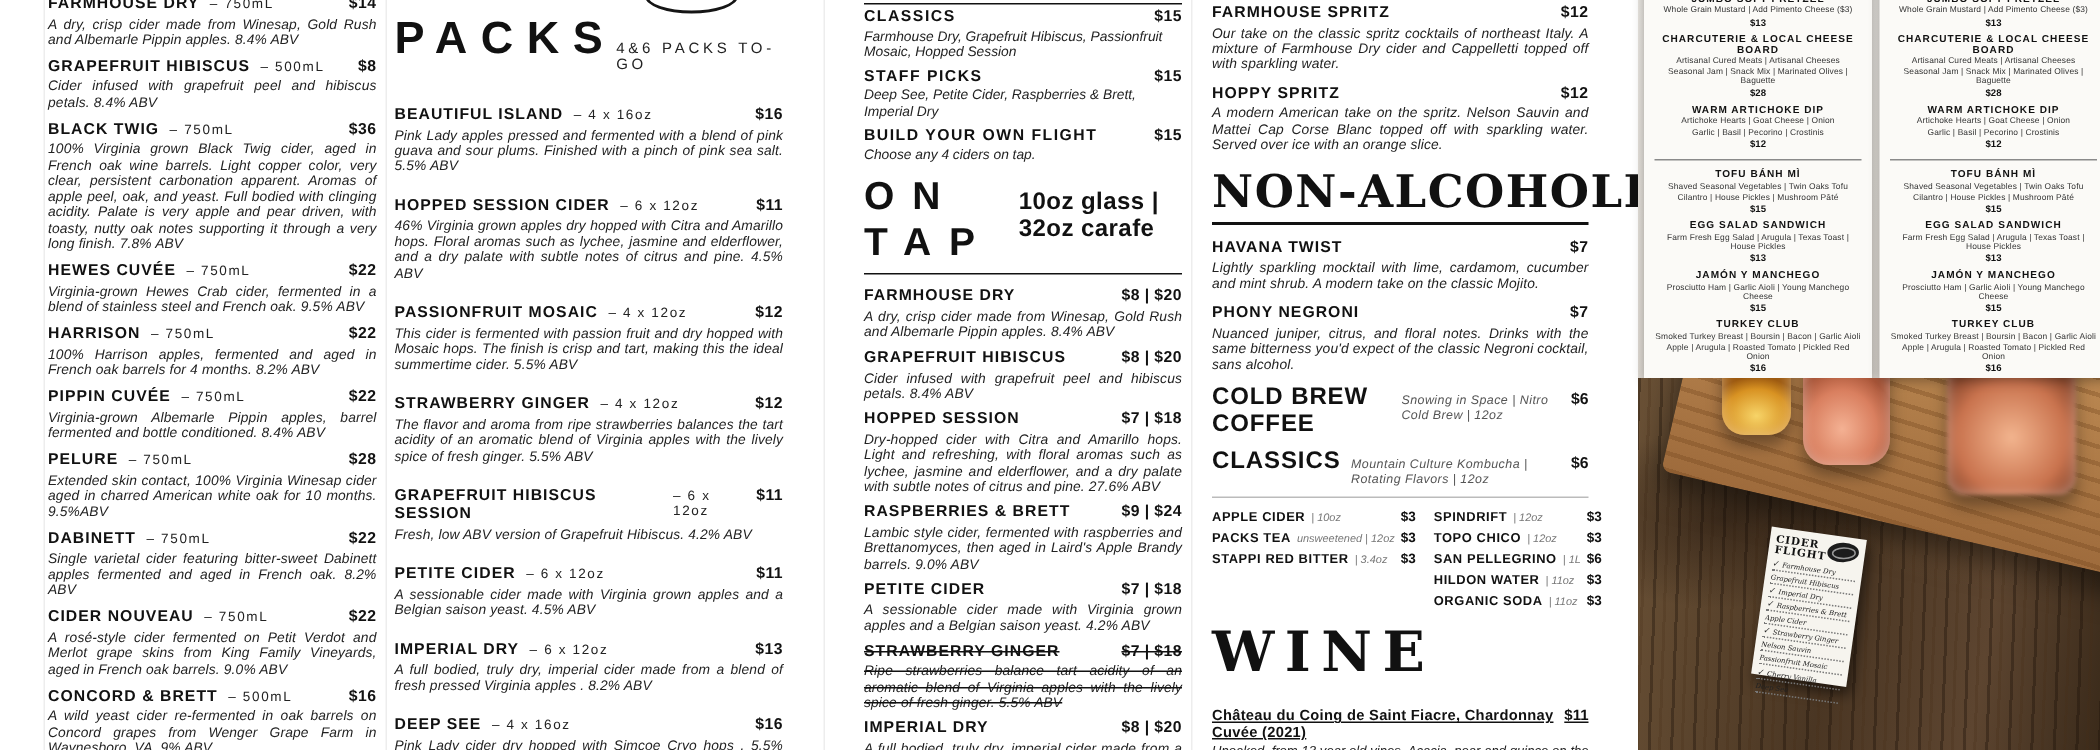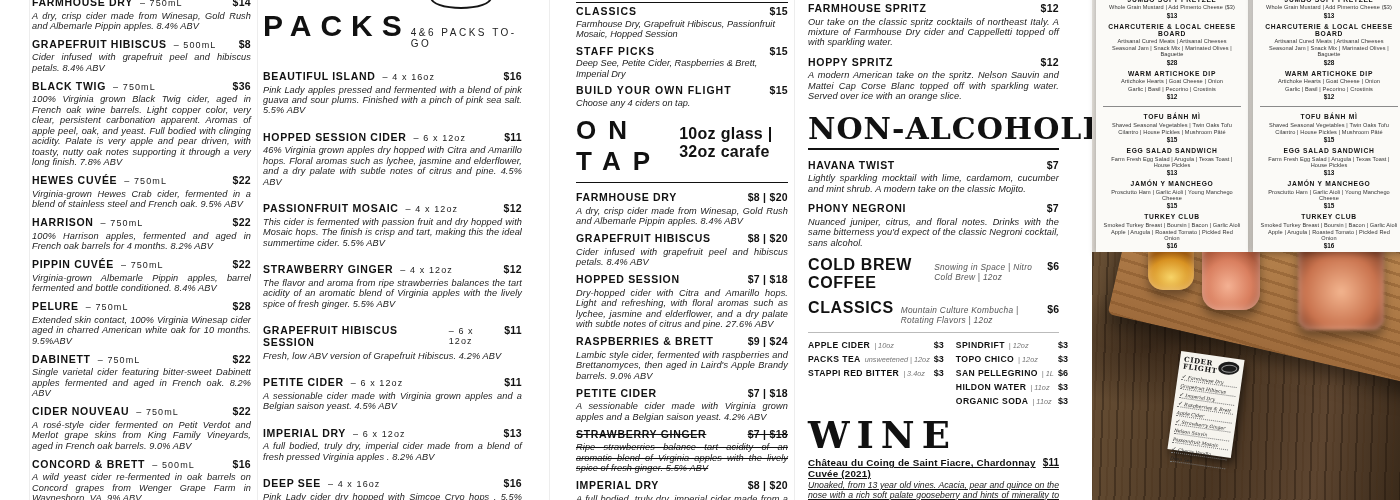--- a/index.html
+++ b/index.html
@@ -46,21 +46,21 @@
   .drink-name{font-weight:700;font-size:16px;letter-spacing:.6px;}
   .drink-detail{font-size:8.3px;font-style:italic;color:#555;margin-left:7px;letter-spacing:.3px;}
   .drink-price{margin-left:auto;font-weight:700;font-size:10.5px;}
   .pk-divider{border-top:1px solid #bbb;margin:1px 0 7px;}
   .packaged{display:flex;gap:12px;}
   .pk-col{flex:1;}
   .pk-row{display:flex;align-items:baseline;margin-bottom:4px;}
   .pk-name{font-weight:700;font-size:8.6px;letter-spacing:.4px;white-space:nowrap;}
   .pk-detail{font-size:7.3px;font-style:italic;color:#777;margin-left:4px;white-space:nowrap;}
   .pk-price{margin-left:auto;font-weight:700;font-size:9px;padding-left:4px;}
-  .wine-title{font-family:"DejaVu Serif",serif;font-weight:700;font-size:37px;letter-spacing:7px;margin:3px 0 0;}
+  .wine-title{font-family:"DejaVu Serif",serif;font-weight:700;font-size:37px;letter-spacing:7px;margin:3px 0 16px;}
   .wine-item{margin-bottom:0;text-decoration:underline;}
   .wine-name{font-weight:700;font-size:9.8px;letter-spacing:.2px;}
   .wine-price{margin-left:auto;font-weight:700;font-size:10px;padding-left:6px;}
   .wine-desc{font-size:8.7px;font-style:italic;line-height:1.13;text-align:justify;margin-top:1.5px;color:#222;}
 
   
   .right-bg{position:absolute;left:1092px;top:0;width:308px;height:252px;
             background:linear-gradient(180deg,#e9e6e1,#ded9d2);}
   .food-card{position:absolute;top:-10px;left:1096px;width:152px;height:262px;background:#fbfaf7;
              box-shadow:0 2px 7px rgba(0,0,0,.3);padding:2px 7px;box-sizing:border-box;

